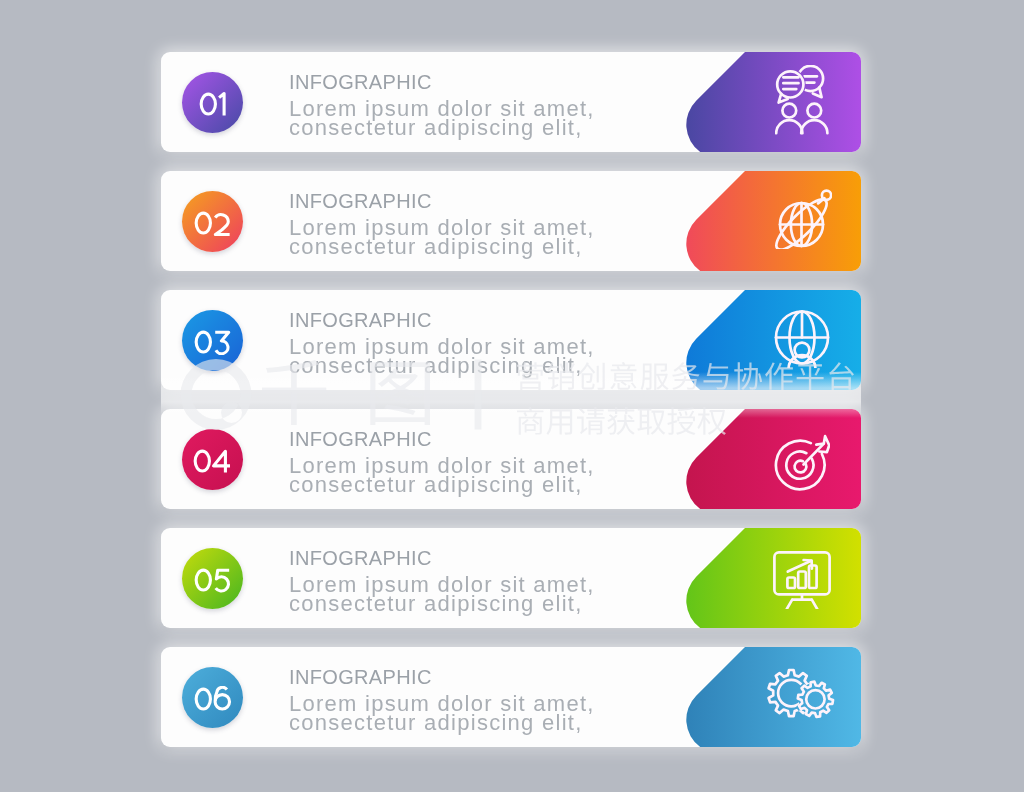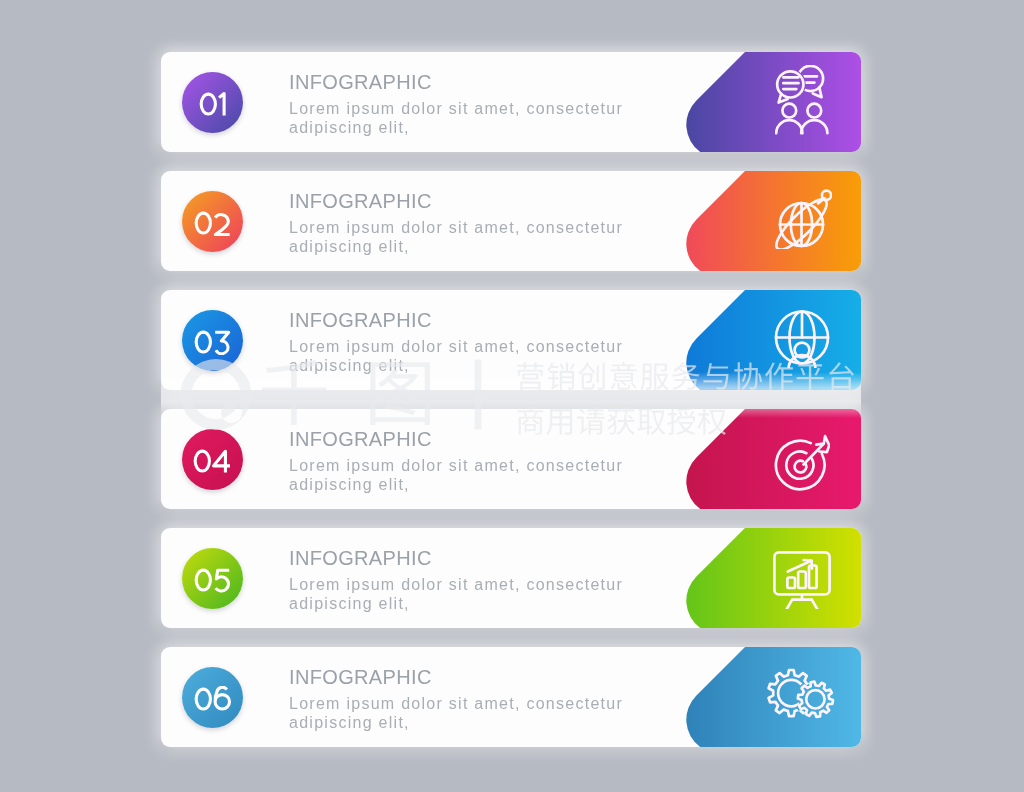--- a/index.html
+++ b/index.html
@@ -16,21 +16,21 @@
   .card{position:absolute;left:0;top:0;width:700px;height:100px;background:#fdfdfd;
         border-radius:9px;box-shadow:0 0 15px 2px rgba(255,255,255,.72), 0 3px 7px rgba(86,92,108,.28);}
   .badge{position:absolute;left:21px;top:20px;width:61px;height:61px;border-radius:50%;
          box-shadow:0 2px 5px rgba(60,60,90,.22);}
   .badge-num{position:absolute;left:0;top:1.5px;width:61px;height:61px;display:flex;
          align-items:center;justify-content:center;color:#fff;font-size:0;}
   .badge-num svg{display:block;}
   .txt{position:absolute;left:128px;top:0;width:420px;}
   .title{position:absolute;left:0;top:20px;font-size:20px;line-height:20px;color:#9ba1a8;letter-spacing:.35px;
          white-space:nowrap;}
-  .desc{position:absolute;left:0;top:47px;width:365px;font-size:16px;letter-spacing:1.27px;color:#a9aeb4;
+  .desc{position:absolute;left:0;top:47px;width:365px;font-size:22px;letter-spacing:1.27px;color:#a9aeb4;
         line-height:19.2px;}
 
   .panel{position:absolute;left:524px;top:0;width:176px;height:100px;overflow:visible;}
   .panel svg{display:block;}
   .icon{position:absolute;color:#fdf3fb;display:flex;align-items:center;justify-content:center;}
 
   
   #wm{position:absolute;left:0;top:0;width:1024px;height:792px;pointer-events:none;}
 </style>
 </head>

